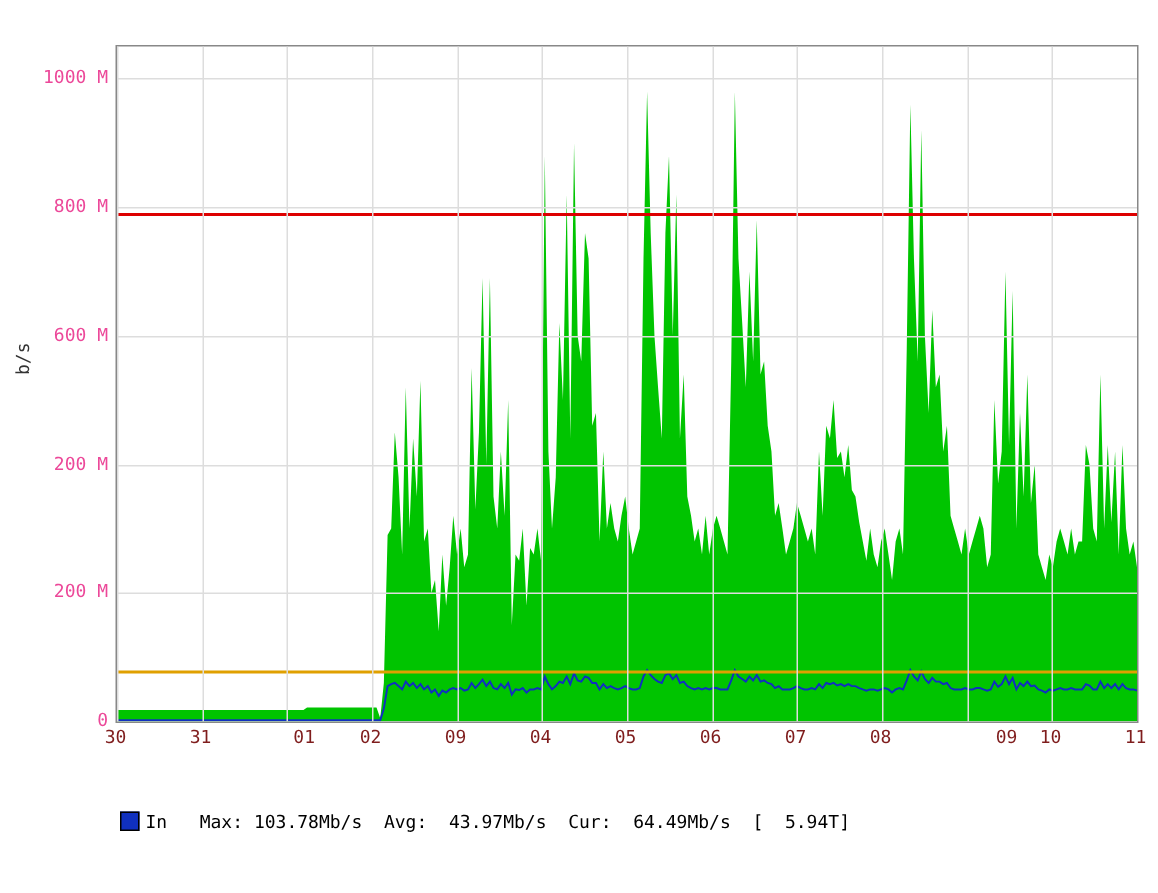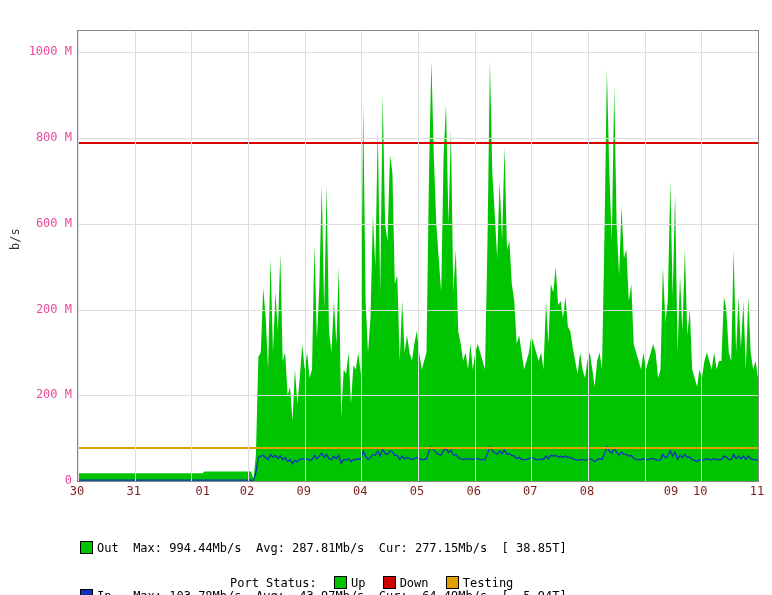--- a/index.html
+++ b/index.html
@@ -62,25 +62,18 @@
       <div class="xtick" style="left: 510.333px;">07</div>
       <div class="xtick" style="left: 567px;">08</div>
       <div class="xtick" style="left: 651px;">09</div>
       <div class="xtick" style="left: 680.333px;">10</div>
       <div class="xtick" style="left: 737px;">11</div>
     </div>
   <div id="hgrids"></div>
   <div id="vgrids"></div>
 
   <div class="legend">
-    <div><span class="sw sw-out"></span><span>Out</span>  Max: <span>994.44Mb/s</span>  Avg: <span>287.81Mb/s</span>  Cur: <span>277.15Mb/s</span>  [ <span>38.85T</span>]</div>
     <div><span class="sw sw-in"></span><span>In</span>   Max: <span>103.78Mb/s</span>  Avg: <span> 43.97Mb/s</span>  Cur: <span> 64.49Mb/s</span>  [ <span> 5.94T</span>]</div>
     
     
   </div>
 
-  <div class="portrow">
-    <span>Port Status:</span>
-    <span class="sw sw-out"></span><span>Up</span>
-    <span class="sw sw-red"></span><span>Down</span>
-    <span class="sw sw-or"></span><span>Testing</span>
-  </div>
 </div>
 
 </body></html>

